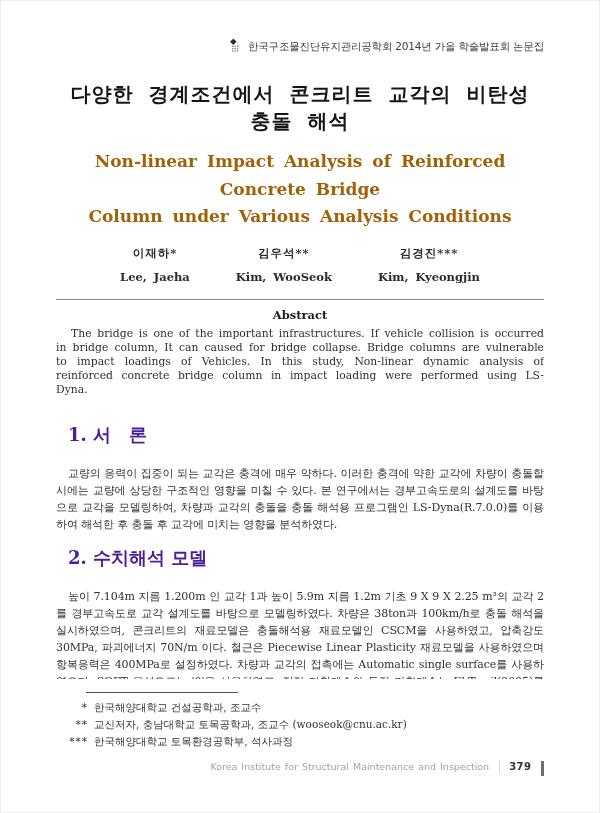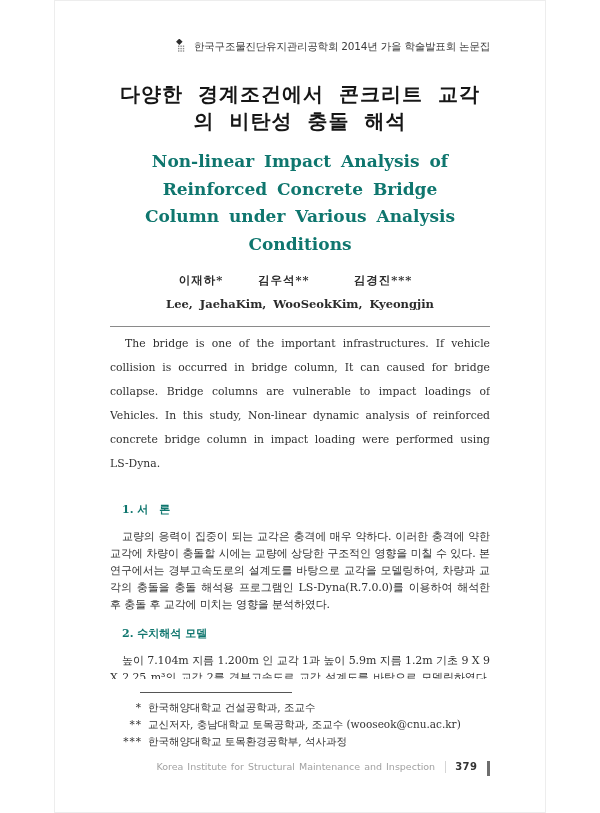--- a/index.html
+++ b/index.html
@@ -1,45 +1,45 @@
 <!DOCTYPE html>
 <html><head>
 <meta charset="utf-8">
 <style>
   html,body { margin:0; padding:0; background:#ffffff; }
   .page {
-    position:relative; width:492px; height:813px; margin:0 auto;
+    position:relative; width:600px; height:813px; margin:0 auto;
     background:#ffffff; overflow:hidden; border:1px solid #ededed;
     font-family:"DejaVu Serif","Liberation Serif",serif; color:#2b2b2b;
     box-sizing:border-box;
   }
   .flow { position:absolute; left:55px; right:55px; top:0; height:678px; overflow:hidden; }
 
   .header { margin-top:38px; text-align:right; font-family:"DejaVu Sans","Liberation Sans",sans-serif;
             font-size:10.5px; color:#3c3c3c; letter-spacing:-0.2px; white-space:nowrap; }
   .header .logo { display:inline-block; vertical-align:-2px; margin-right:4px; }
 
   .kr-title { margin:27px 0 0 0; text-align:center; font-size:20px; font-weight:bold; color:#161616;
               letter-spacing:1px; word-spacing:7px; }
-  .en-title { margin:13px 0 0 0; text-align:center; font-size:17px; font-weight:bold; color:#0f766e;
+  .en-title { margin:13px 0 0 0; text-align:center; font-size:17px; font-weight:bold; color:#a16207;
               line-height:1.62; word-spacing:4px; }
   .en-title span { display:block; }
 
-  .authors { margin-top:15px; display:flex; justify-content:center; text-align:center; }
+  .authors { margin-top:15px; display:flex; justify-content:center; gap:46px; text-align:center; }
   .author .kr-name { font-size:11.5px; font-weight:bold; letter-spacing:1px; }
   .author .en-name { margin-top:9px; font-size:11.5px; font-weight:bold; word-spacing:3px; }
 
   .rule { margin:15px 0 0 0; border:none; border-top:1.4px solid #8a8a8a; }
 
   .abs-heading { margin-top:8px; text-align:center; font-size:11.5px; font-weight:bold; color:#1c1c1c; }
-  .abs-body { margin-top:5px; font-size:10.8px; line-height:24px; text-align:justify;
+  .abs-body { margin-top:5px; font-size:10.8px; line-height:14px; text-align:justify;
               text-indent:15px; word-spacing:2px; color:#303030; }
 
   .section { }
-  .sec-heading { margin-top:0; font-size:11px; font-weight:bold; color:#0f766e; padding-left:12px; }
+  .sec-heading { margin-top:0; font-size:18px; font-weight:bold; color:#4c1d95; padding-left:12px; }
   .sec1-heading { margin-top:26px; }
   .sec2-heading { margin-top:13px; }
   .sec-body { margin-top:6px; font-size:11px; line-height:17px; text-align:justify;
               text-indent:12px; letter-spacing:-0.1px; color:#303030; }
 
   .footnotes { position:absolute; left:55px; right:55px; top:683px; }
   .fn-rule { width:152px; margin-left:30px; border:none; border-top:1.4px solid #555; }
   .fn-row { display:flex; margin-top:3.5px; font-size:10.5px; line-height:13.5px; color:#333; }
   .fn-marker { width:32px; text-align:right; flex:none; letter-spacing:1px; }
   .fn-text { padding-left:6px; }
@@ -94,20 +94,21 @@
         <div class="en-name">Kim, WooSeok</div>
       </div>
       <div class="author">
         <div class="kr-name">김경진***</div>
         <div class="en-name">Kim, Kyeongjin</div>
       </div>
     </div>
 
     <hr class="rule">
 
+    <div class="abs-heading">Abstract</div>
     <p class="abs-body">The bridge is one of the important infrastructures. If vehicle collision is occurred in bridge column, It can caused for bridge collapse. Bridge columns are vulnerable to impact loadings of Vehicles. In this study, Non-linear dynamic analysis of reinforced concrete bridge column in impact loading were performed using LS-Dyna.</p>
 
     <div class="section">
       <h3 class="sec-heading sec1-heading">1. 서　론</h3>
       <p class="sec-body">교량의 응력이 집중이 되는 교각은 충격에 매우 약하다. 이러한 충격에 약한 교각에 차량이 충돌할 시에는 교량에 상당한 구조적인 영향을 미칠 수 있다. 본 연구에서는 경부고속도로의 설계도를 바탕으로 교각을 모델링하여, 차량과 교각의 충돌을 충돌 해석용 프로그램인 LS-Dyna(R.7.0.0)를 이용하여 해석한 후 충돌 후 교각에 미치는 영향을 분석하였다.</p>
     </div>
 
     <div class="section">
       <h3 class="sec-heading sec2-heading">2. 수치해석 모델</h3>
       <p class="sec-body">높이 7.104m 지름 1.200m 인 교각 1과 높이 5.9m 지름 1.2m 기초 9 X 9 X 2.25 m³의 교각 2를 경부고속도로 교각 설계도를 바탕으로 모델링하였다. 차량은 38ton과 100km/h로 충돌 해석을 실시하였으며, 콘크리트의 재료모델은 충돌해석용 재료모델인 CSCM을 사용하였고, 압축강도 30MPa, 파괴에너지 70N/m 이다. 철근은 Piecewise Linear Plasticity 재료모델을 사용하였으며 항복응력은 400MPa로 설정하였다. 차량과 교각의 접촉에는 Automatic single surface를 사용하였으며, SOFT 옵션으로는 '0'을 사용하였고, 정적 마찰계수와 동적 마찰계수는 El-Tawil(2005)를 참고로 하여 각각 0.3을 사용하였다. 해석에는 3가지의 경계조건에 따라 해석을 수행 하였으며, Model 1은 기둥의 하단부를 고정시켰으며 상단부는 차량의 진행방향에 대해서만 고정을 하여 상부구조물의 경계조건을 간단하게 표현하였다. Model 2는 하단부를 고정시키고, 상단부에 집중하중을 가하여 상부 구조물의 질량을 축하중으로 표현하였으며, Model 3는 하단부를 고정시키고, rigid beam element가 교각의 상단부에 있으며, 상부 구조물의 질량을 mass element를 사용하여 beam element에 포함이 되도록 제작하였다.</p>

